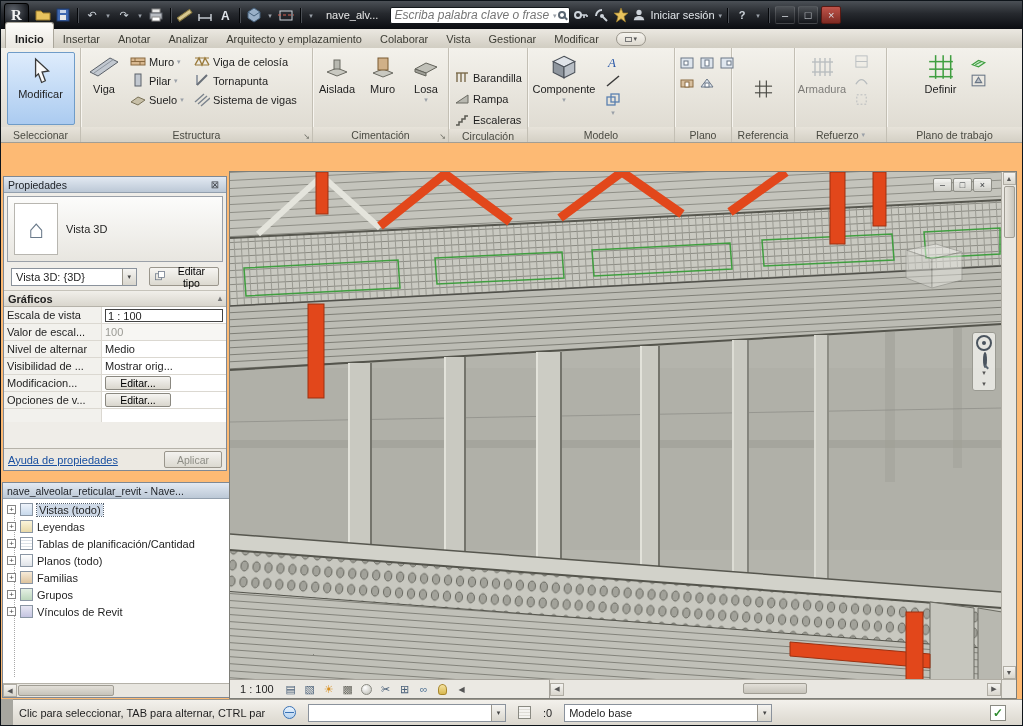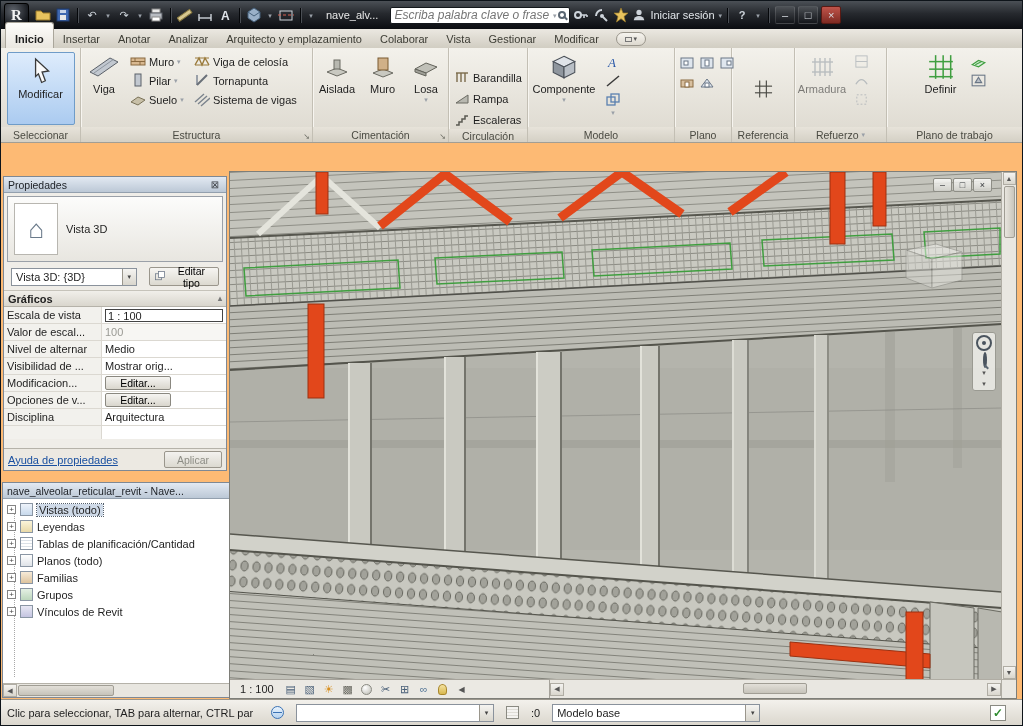--- a/index.html
+++ b/index.html
@@ -109,21 +109,21 @@
 .hbar .hthumb{position:absolute;left:42%;width:64px;top:3px}
 .corner{position:absolute;right:0;bottom:0;width:15px;height:19px;background:#e9e7e1;border-top:1px solid #b0ada4;border-left:1px solid #b0ada4}
 .wctrl{position:absolute;top:6px;right:24px;display:flex;gap:1px}
 .wc{width:19px;height:14px;display:flex;align-items:center;justify-content:center;font-size:9px;color:#33363a;background:linear-gradient(rgba(252,252,250,.85),rgba(210,210,204,.85));border:1px solid #8e8e86;border-radius:2px}
 .navbar{position:absolute;top:160px;right:20px;width:24px;display:flex;flex-direction:column;align-items:center;background:rgba(246,245,241,.75);border:1px solid #9a9a92;border-radius:3px;padding:2px 0;gap:3px}
 .nav-wheel{width:16px;height:16px;border-radius:50%;border:2px solid #4a545e;position:relative}
 .nav-wheel::after{content:"";position:absolute;left:4px;top:4px;width:4px;height:4px;border-radius:50%;background:#4a545e}
 .nav-caret{font-size:7px;color:#555}
 
 
-.statusbar{position:absolute;left:0;right:0;bottom:0;height:26px;background:linear-gradient(#f3f1ec,#dbd7ce);border-top:1px solid #9a968c;display:flex;align-items:center;padding:0 6px;gap:12px}
+.statusbar{position:absolute;left:12px;right:0;bottom:0;height:26px;background:linear-gradient(#f3f1ec,#dbd7ce);border-top:1px solid #9a968c;display:flex;align-items:center;padding:0 6px;gap:12px}
 .status-prompt{width:252px;white-space:nowrap;overflow:hidden;flex:none}
 .i-globe{width:13px;height:13px;border-radius:50%;border:1px solid #3a72b4;background:linear-gradient(#e9f3fd,#b5d2ef);flex:none;position:relative}
 .i-globe::after{content:"";position:absolute;left:1px;right:1px;top:5px;border-top:1px solid #3a72b4}
 .i-stack{width:13px;height:13px;border:1px solid #8a8a82;background:repeating-linear-gradient(#f4f3f0,#f4f3f0 2px,#c9c6bd 3px);flex:none}
 .st-combo1{width:198px}
 .st-combo2{width:208px}
 .checkwrap{width:16px;height:16px;border:1px solid #8a8a82;background:#fff;display:flex;align-items:center;justify-content:center;color:#2e8b2e;font-weight:bold;font-size:12px;margin-right:10px}
 .flex1{flex:1}
 </style>
 </head>
@@ -628,24 +628,20 @@
             <span class="pl">Modificacion...</span>
             <span class="pv">
               <button class="mini-btn">Editar...</button>
             </span>
           </div>
         <div class="prow">
             <span class="pl">Opciones de v...</span>
             <span class="pv">
               <button class="mini-btn">Editar...</button>
             </span>
-          </div>
-        <div class="prow">
-            <span class="pl">Disciplina</span>
-            <span class="pv">Arquitectura</span>
           </div>
         <div class="prow partial">
             <span class="pl"></span>
             <span class="pv"></span>
           </div>
       </div>
       <div class="prop-footer">
         <a class="help-link">Ayuda de propiedades</a>
         <button class="apply-btn">Aplicar</button>
       </div>

